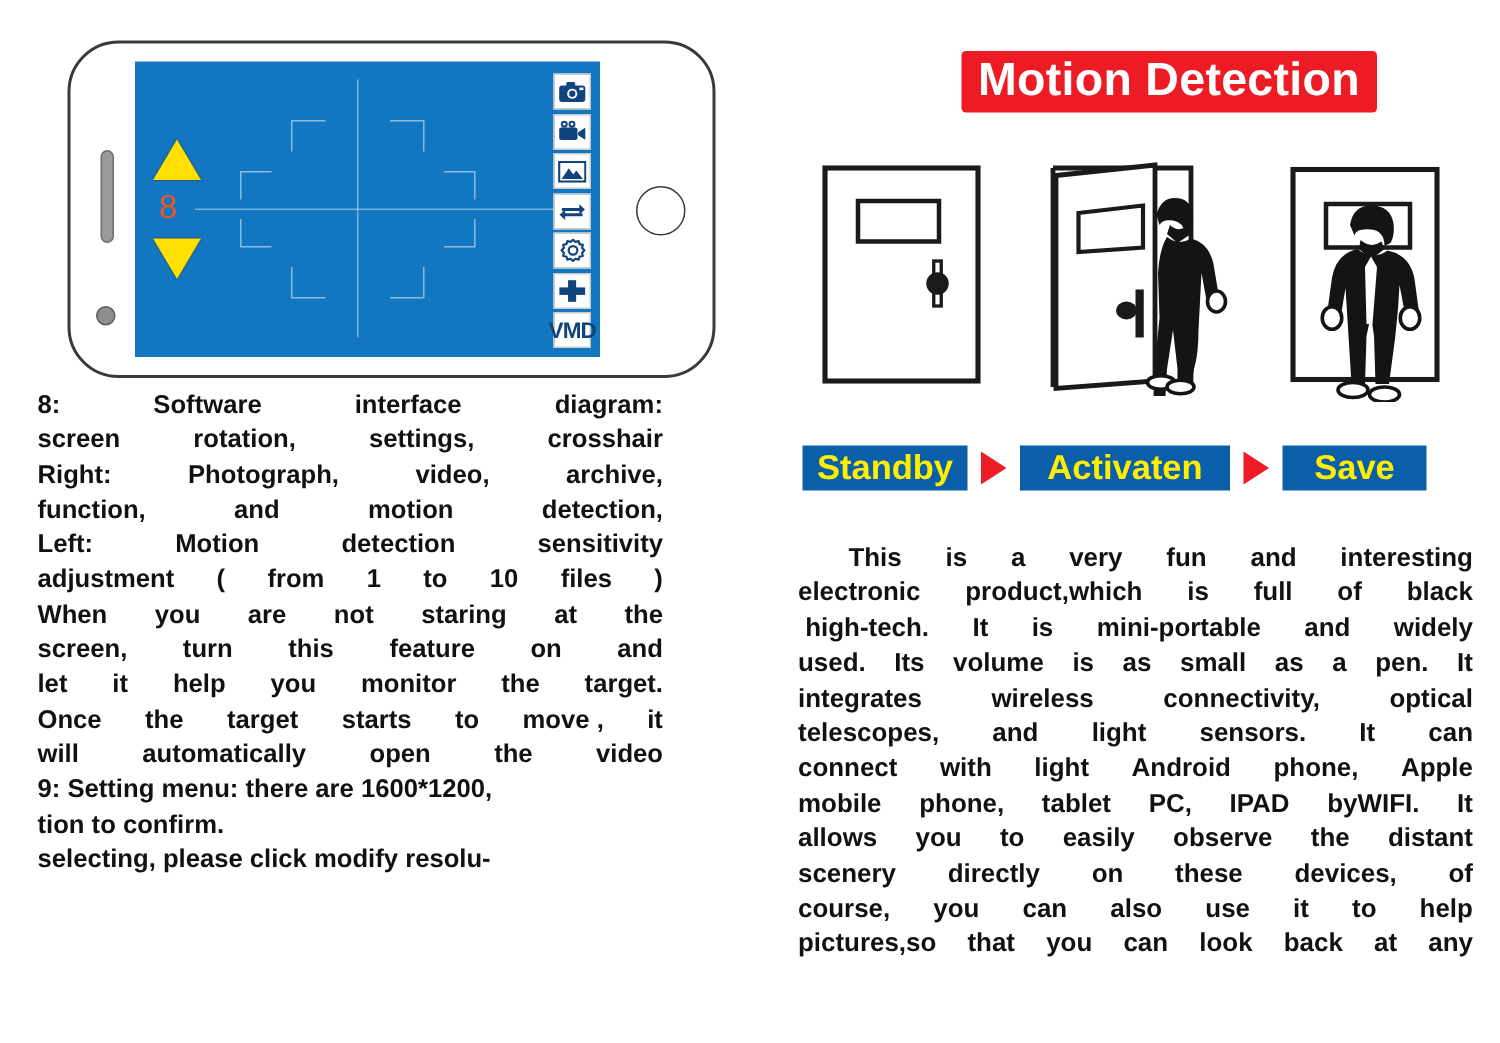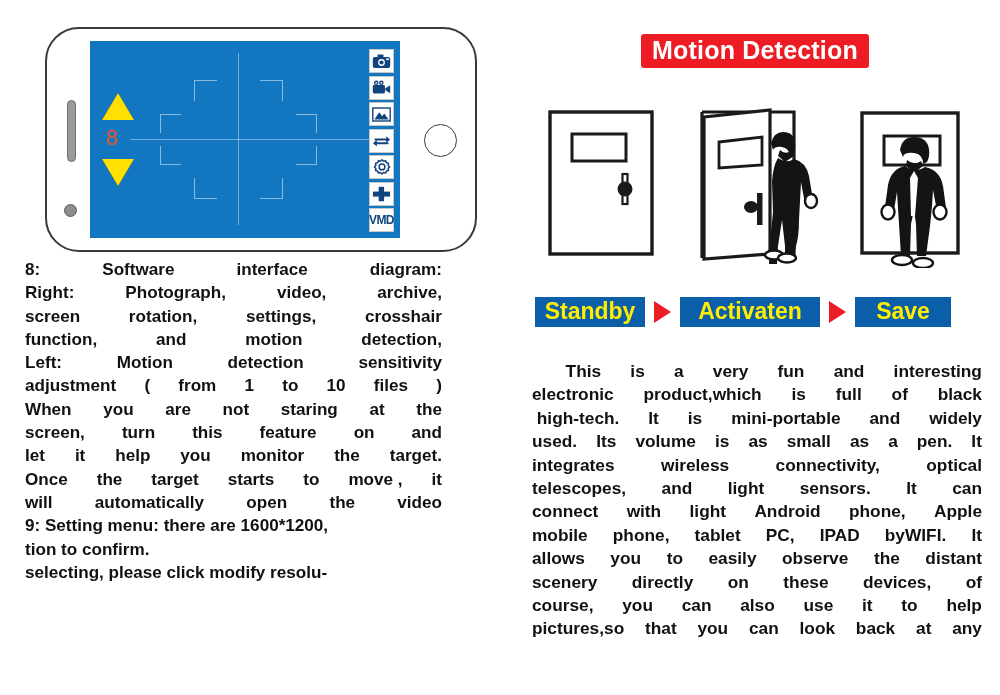--- a/index.html
+++ b/index.html
@@ -86,21 +86,21 @@
   .icon-rail{
     position:absolute;right:6px;top:8px;
     display:flex;flex-direction:column;gap:2.5px;
   }
   .icon-btn{
     width:25px;height:24px;background:#ffffff;border:1px solid #c8c8c8;
     display:flex;align-items:center;justify-content:center;box-sizing:border-box;
   }
   .icon-btn svg{display:block;}
   .vmd-txt{
-    font-size:12px;font-weight:bold;color:#11447f;letter-spacing:-0.6px;
+    font-size:15px;font-weight:bold;color:#11447f;letter-spacing:-0.6px;
     font-family:"Liberation Sans", sans-serif;
   }
 
   
   .left-text{
     position:absolute;left:25px;top:258px;width:417px;
     font-size:17.1px;font-weight:bold;color:#111;line-height:23.3px;
     font-family:"Liberation Sans", sans-serif;
   }
   .ln{display:block;white-space:pre;}
@@ -110,21 +110,21 @@
   }
   .ln-j > span{white-space:pre;}
 
   
   .right-col{position:absolute;left:500px;top:0;width:500px;height:695px;}
 
   .md-banner{
     position:absolute;left:141px;top:34px;
     background:#ed1c24;border-radius:3px;
     padding:2px 11px 4px 11px;
-    color:#ffffff;font-size:25px;font-weight:bold;
+    color:#ffffff;font-size:31px;font-weight:bold;
     font-family:"Liberation Sans", sans-serif;line-height:1.12;
     letter-spacing:0.2px;
   }
 
   .scenes{
     position:absolute;left:36px;top:108px;width:448px;height:160px;
   }
   .scene{position:absolute;top:0;}
   .scene-1{left:10px;}
   .scene-2{left:158px;}
@@ -251,22 +251,22 @@
           <div class="icon-btn">
             <span class="vmd-txt">VMD</span>
           </div>
 
         </div>
       </div>
     </div>
 
     <div class="left-text" id="left-caption">
         <div class="ln-j"><span>8:</span><span>Software</span><span>interface</span><span>diagram:</span></div>
+        <div class="ln-j"><span>screen</span><span>rotation,</span><span>settings,</span><span>crosshair</span></div>
         <div class="ln-j"><span>Right:</span><span>Photograph,</span><span>video,</span><span>archive,</span></div>
-        <div class="ln-j"><span>screen</span><span>rotation,</span><span>settings,</span><span>crosshair</span></div>
         <div class="ln-j"><span>function,</span><span>and</span><span>motion</span><span>detection,</span></div>
         <div class="ln-j"><span>Left:</span><span>Motion</span><span>detection</span><span>sensitivity</span></div>
         <div class="ln-j"><span>adjustment</span><span>(</span><span>from</span><span>1</span><span>to</span><span>10</span><span>files</span><span>)</span></div>
         <div class="ln-j"><span>When</span><span>you</span><span>are</span><span>not</span><span>staring</span><span>at</span><span>the</span></div>
         <div class="ln-j"><span>screen,</span><span>turn</span><span>this</span><span>feature</span><span>on</span><span>and</span></div>
         <div class="ln-j"><span>let</span><span>it</span><span>help</span><span>you</span><span>monitor</span><span>the</span><span>target.</span></div>
         <div class="ln-j"><span>Once</span><span>the</span><span>target</span><span>starts</span><span>to</span><span>move ,</span><span>it</span></div>
         <div class="ln-j"><span>will</span><span>automatically</span><span>open</span><span>the</span><span>video</span></div>
         <div class="ln">9: Setting menu: there are 1600*1200,</div>
         <div class="ln">tion to confirm.</div>

